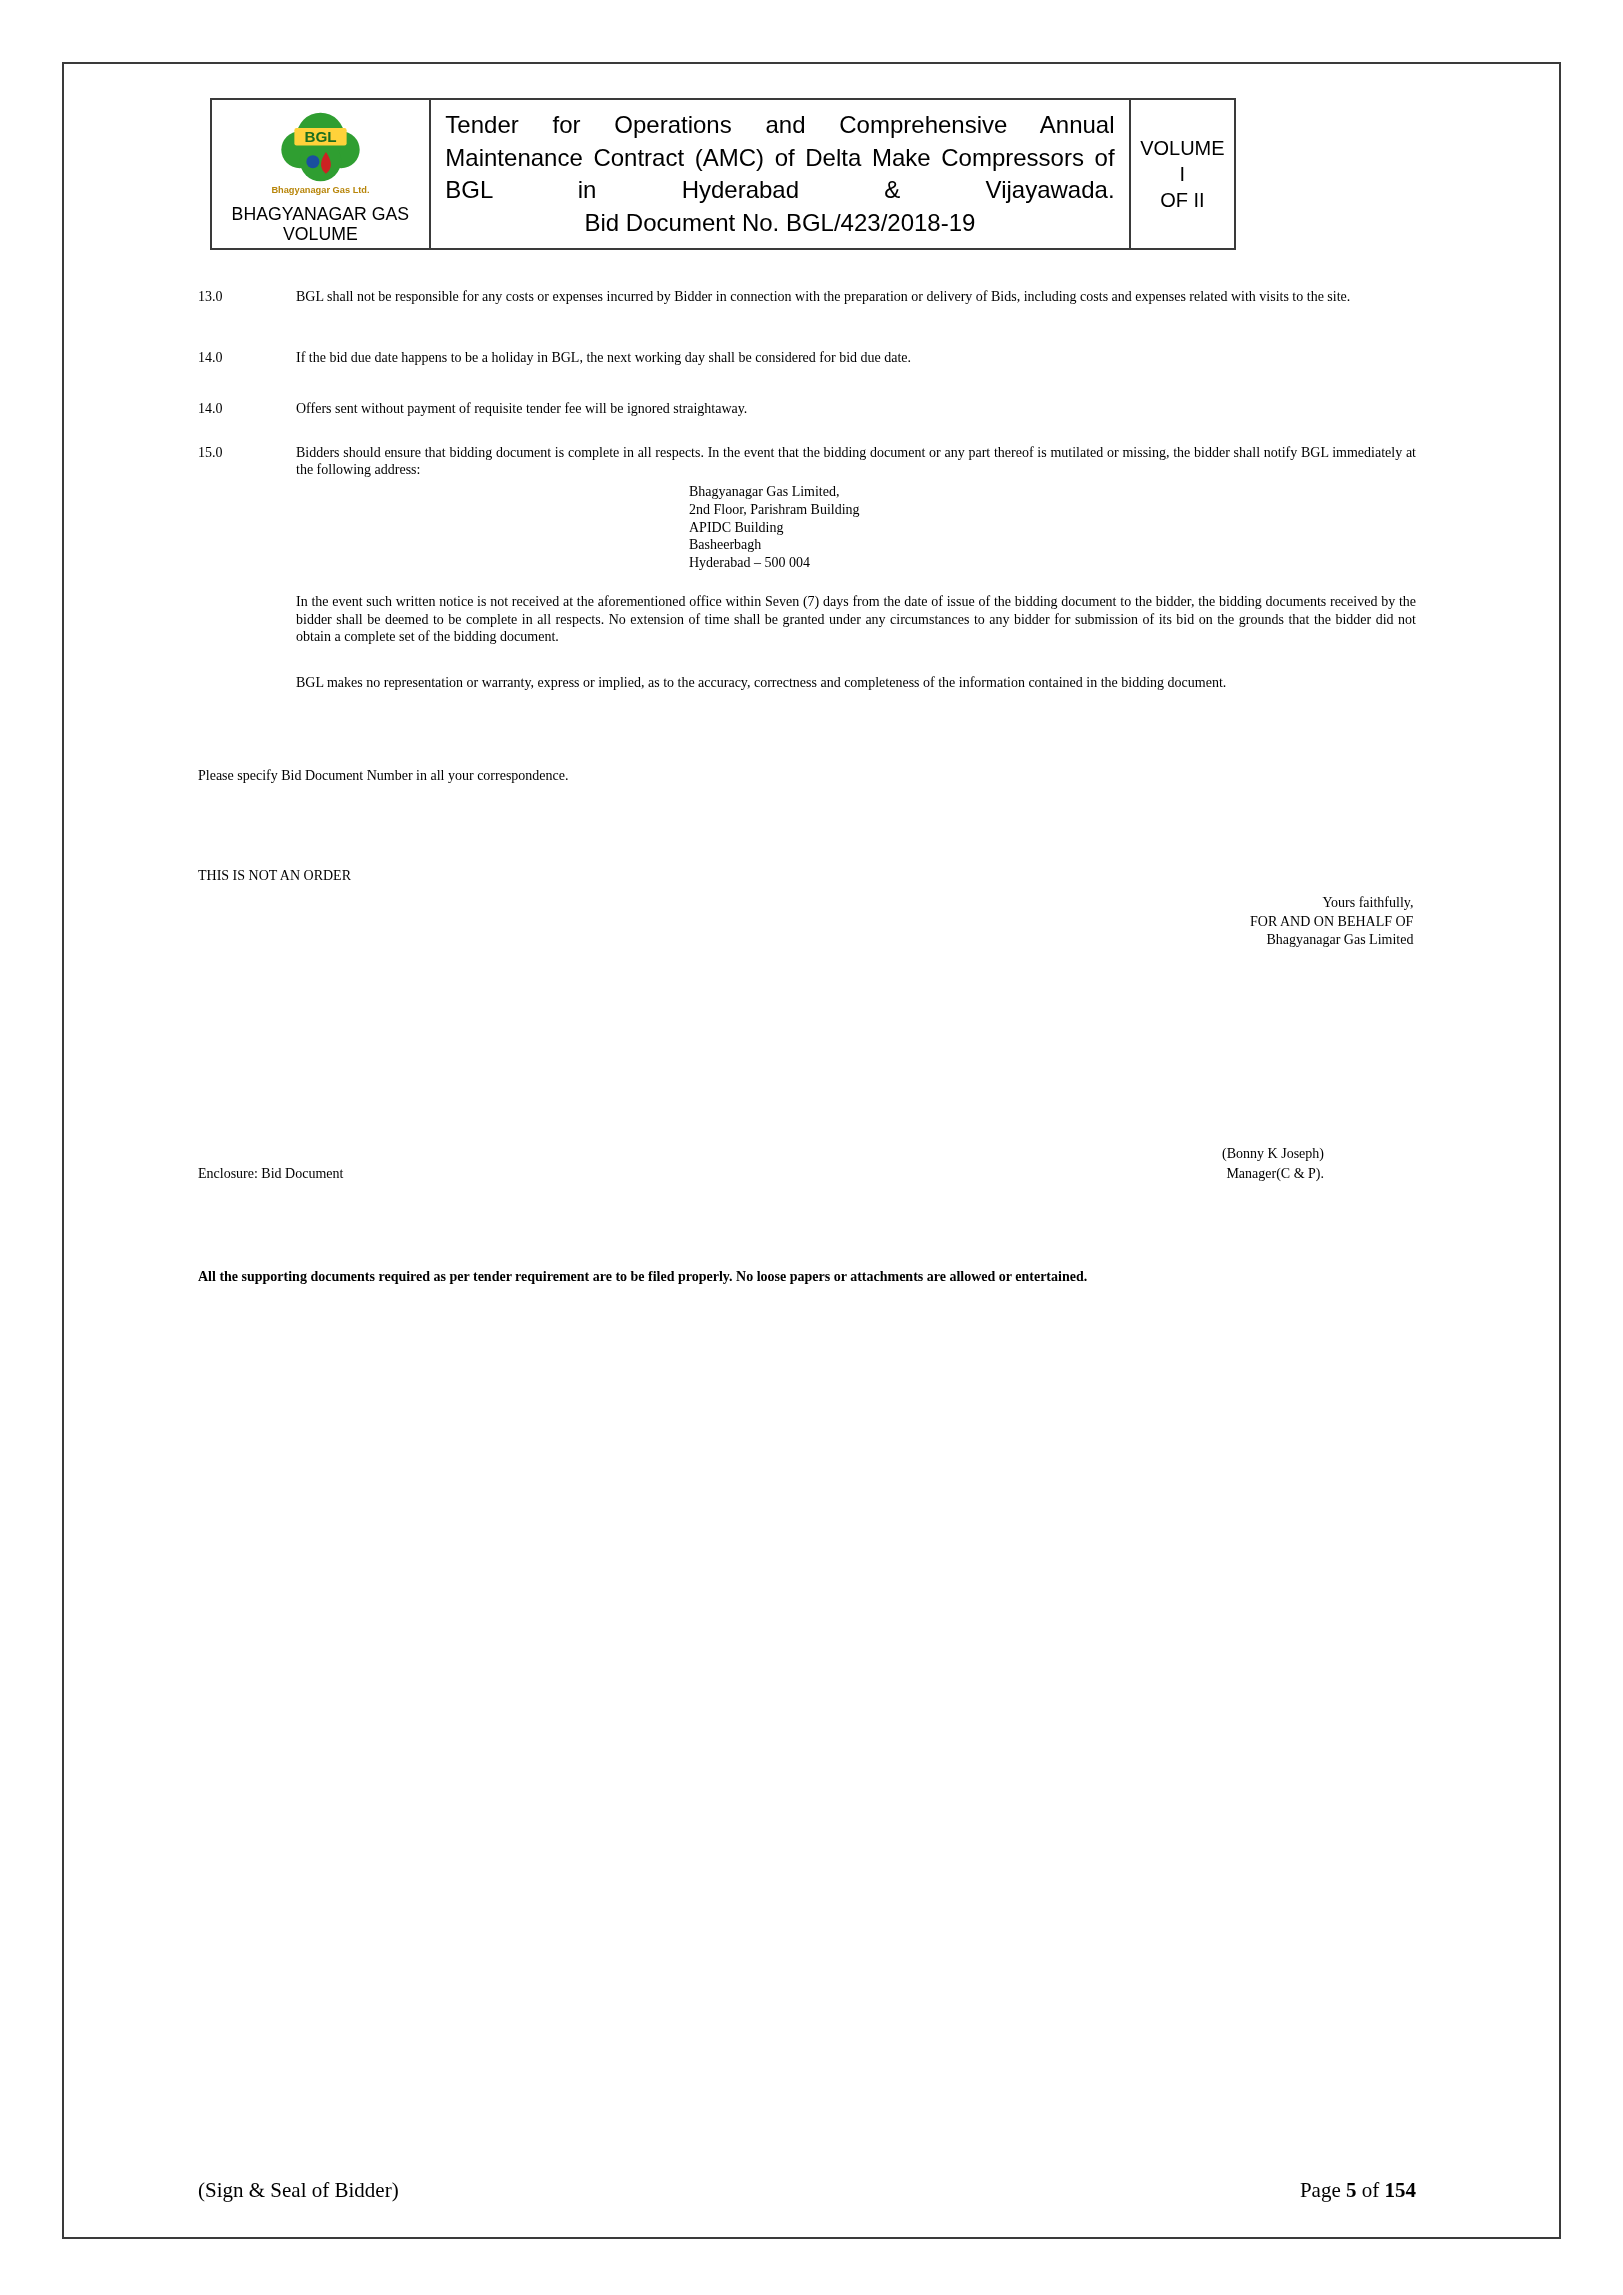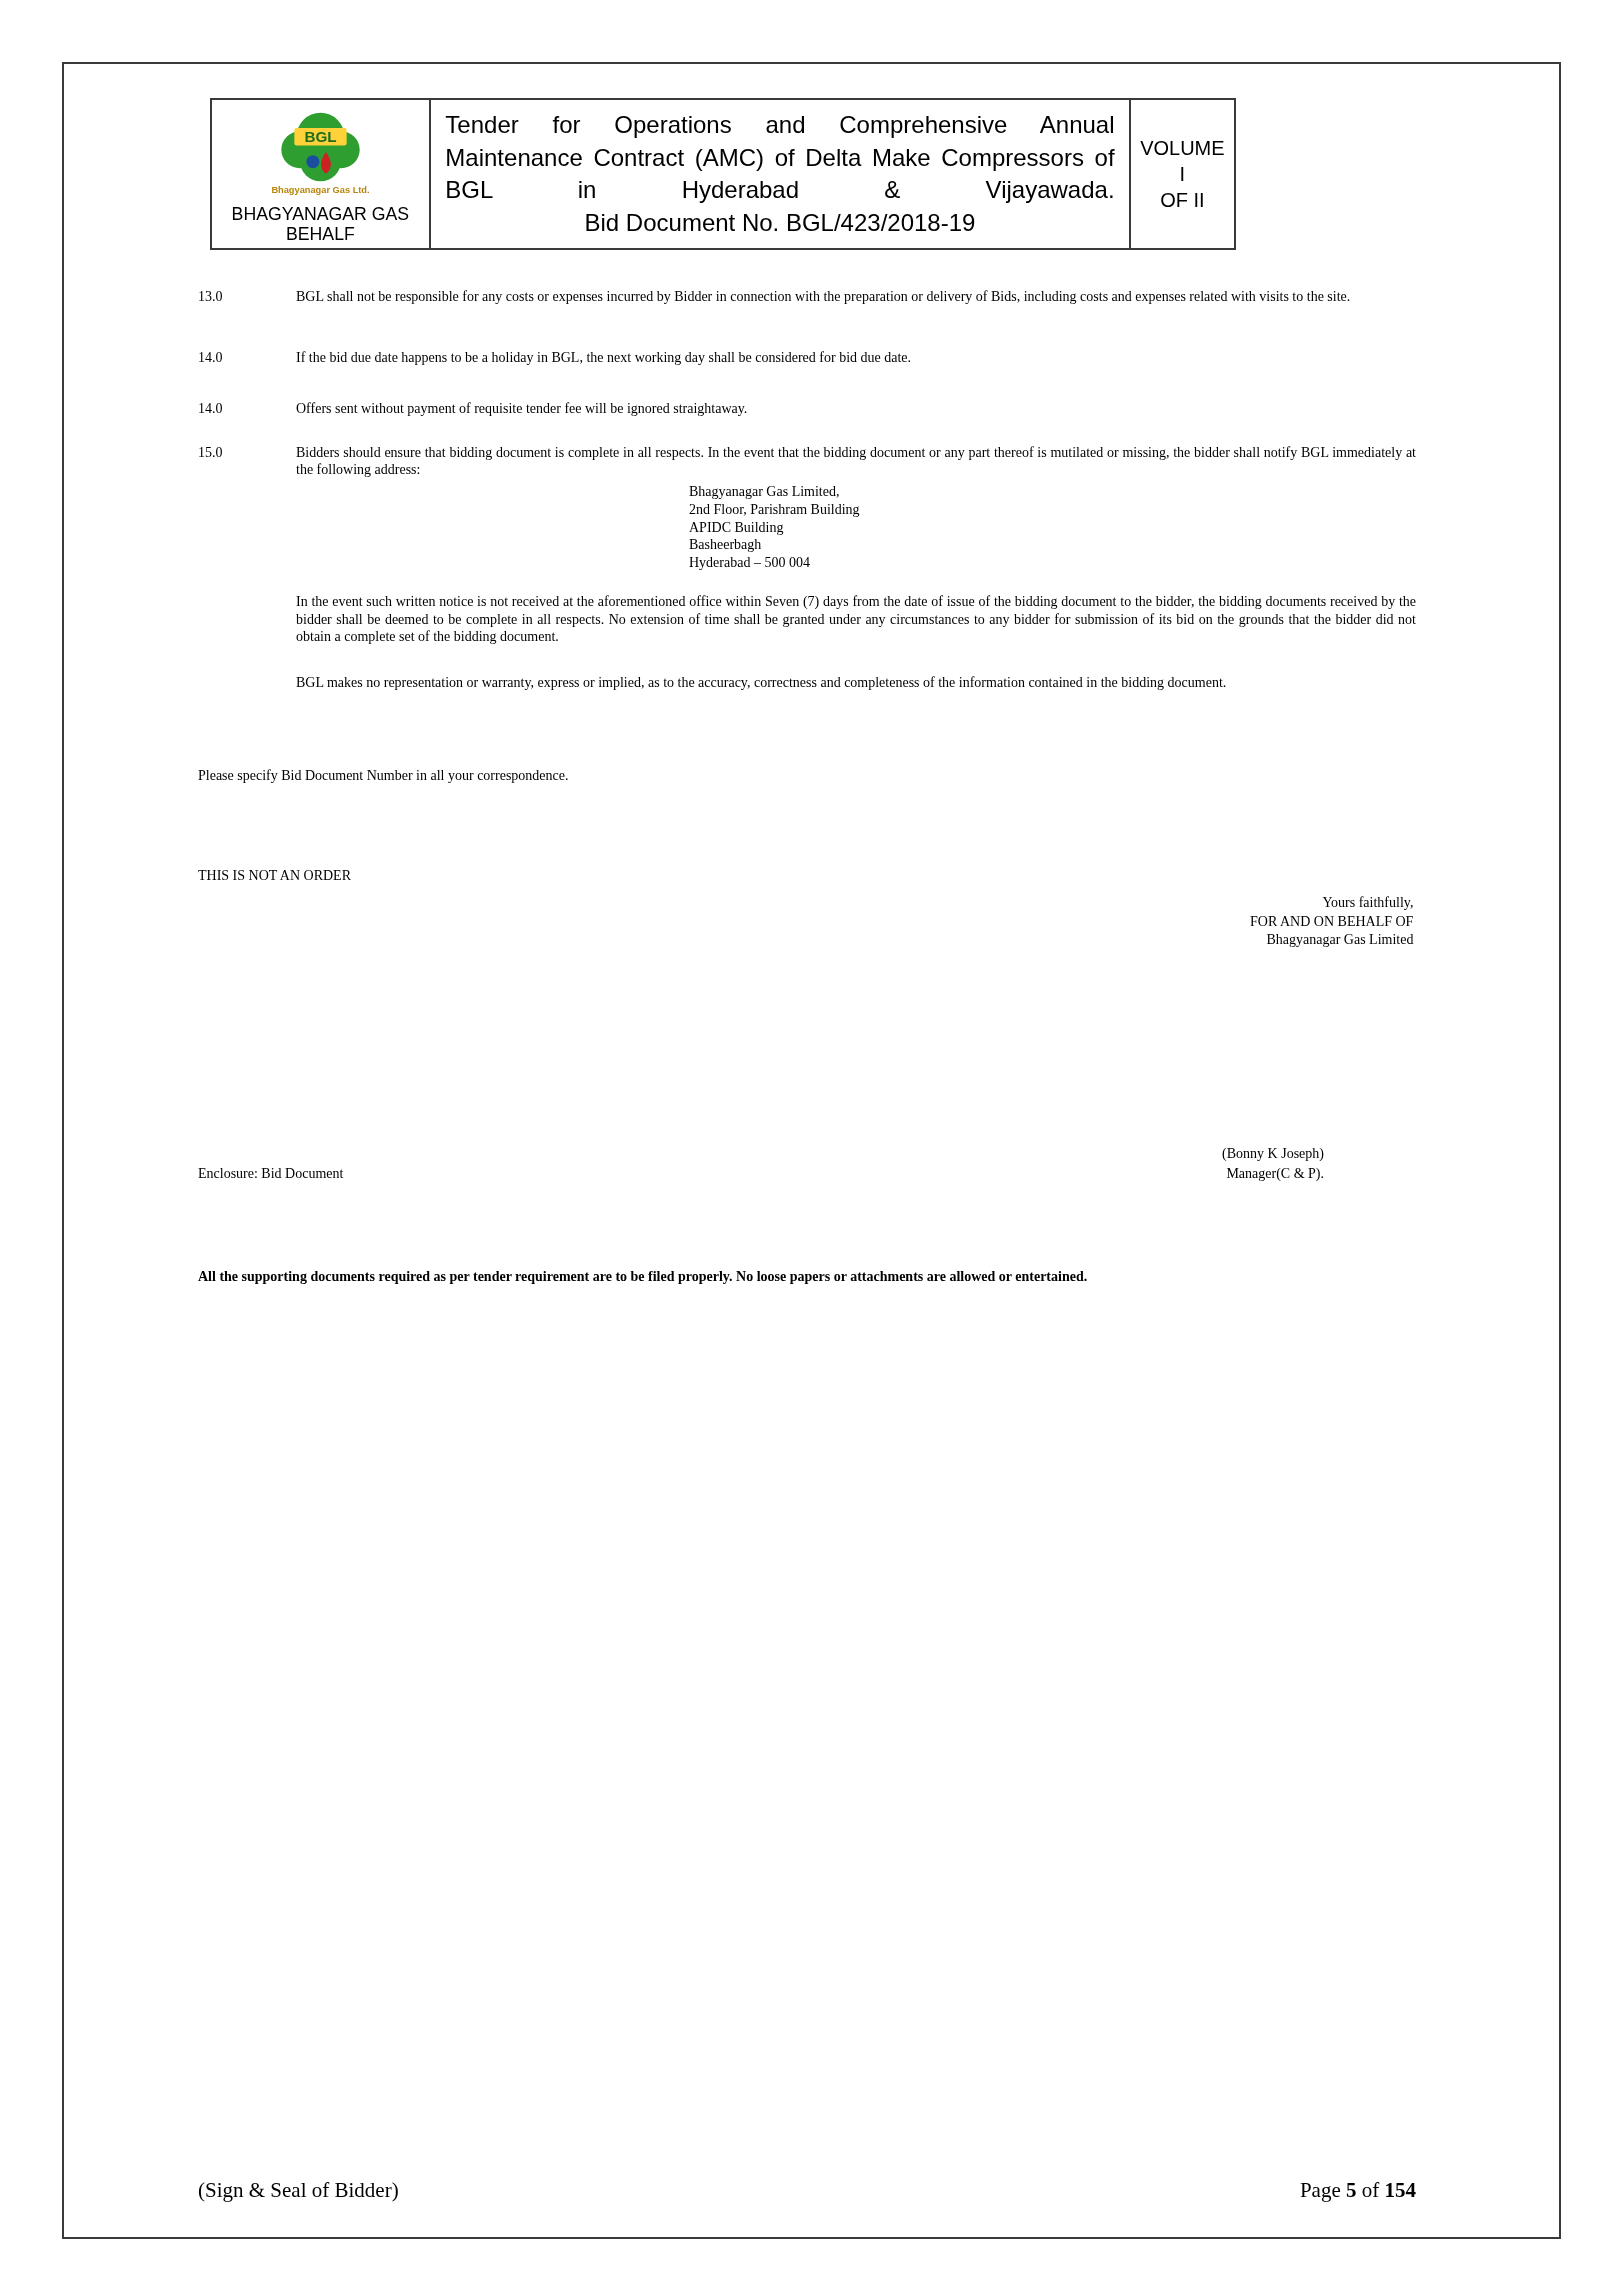--- a/index.html
+++ b/index.html
@@ -163,21 +163,21 @@
             <circle cx="31" cy="42" r="17" fill="#2f9e31"></circle>
             <circle cx="69" cy="42" r="17" fill="#2f9e31"></circle>
             <circle cx="50" cy="52" r="19" fill="#2f9e31"></circle>
             <rect x="26" y="22" width="48" height="16" rx="2" fill="#ffd23a"></rect>
             <text x="50" y="35" font-size="14" font-weight="bold" text-anchor="middle" fill="#1c6e1f">BGL</text>
             <path d="M55 44 q9 13 0 20 q-9 -7 0 -20" fill="#cc2222"></path>
             <circle cx="43" cy="53" r="6" fill="#1a4fa0"></circle>
             <text x="50" y="82" font-size="8.5" font-weight="bold" text-anchor="middle" fill="#b8860b">Bhagyanagar Gas Ltd.</text>
           </svg>
           <div class="org-name">BHAGYANAGAR GAS</div>
-          <div class="org-name">BEHALF</div>
+          <div class="org-name">VOLUME</div>
         </td>
         <td class="title-cell">
           <div class="title-main">Tender for Operations and Comprehensive Annual Maintenance Contract (AMC) of Delta Make Compressors of BGL in Hyderabad &amp; Vijayawada.</div>
           <div class="title-sub">Bid Document No. BGL/423/2018-19</div>
         </td>
         <td class="vol-cell">
           <div>VOLUME I</div>
           <div>OF II</div>
         </td>
       </tr>

